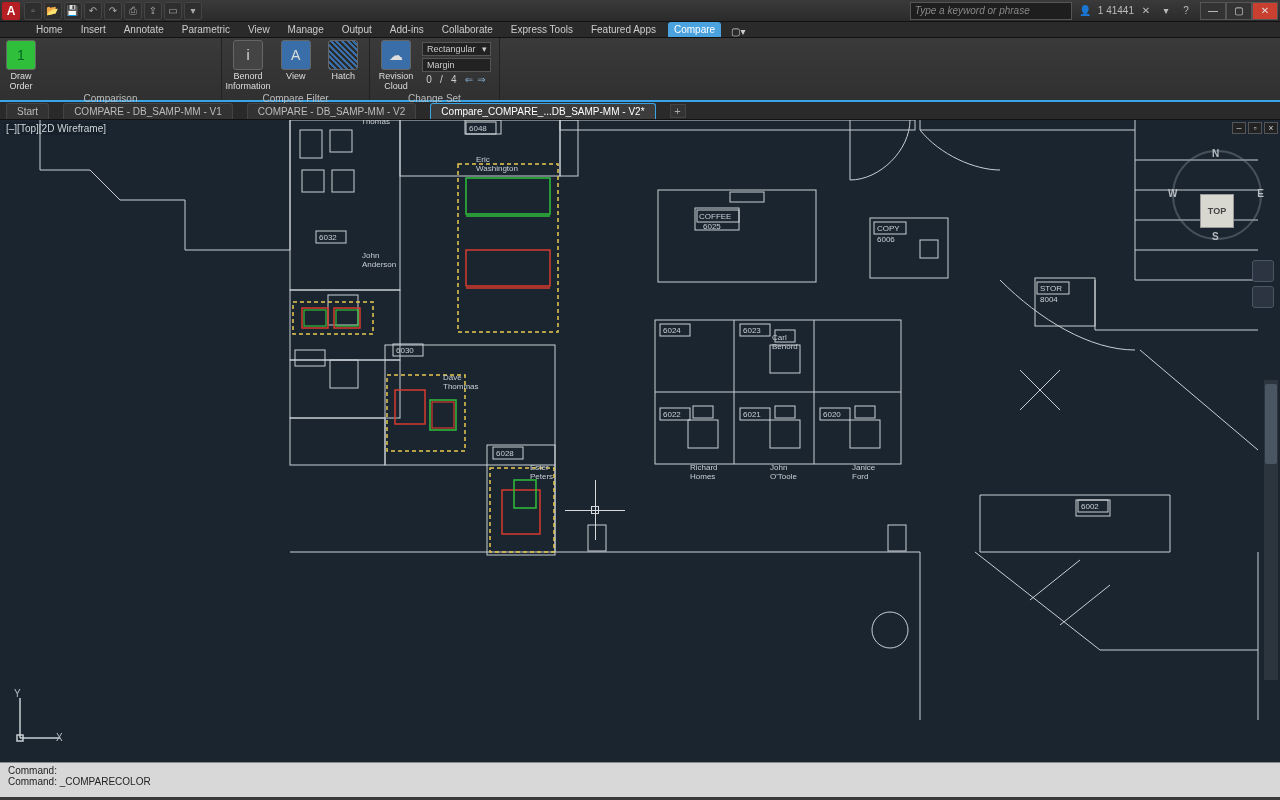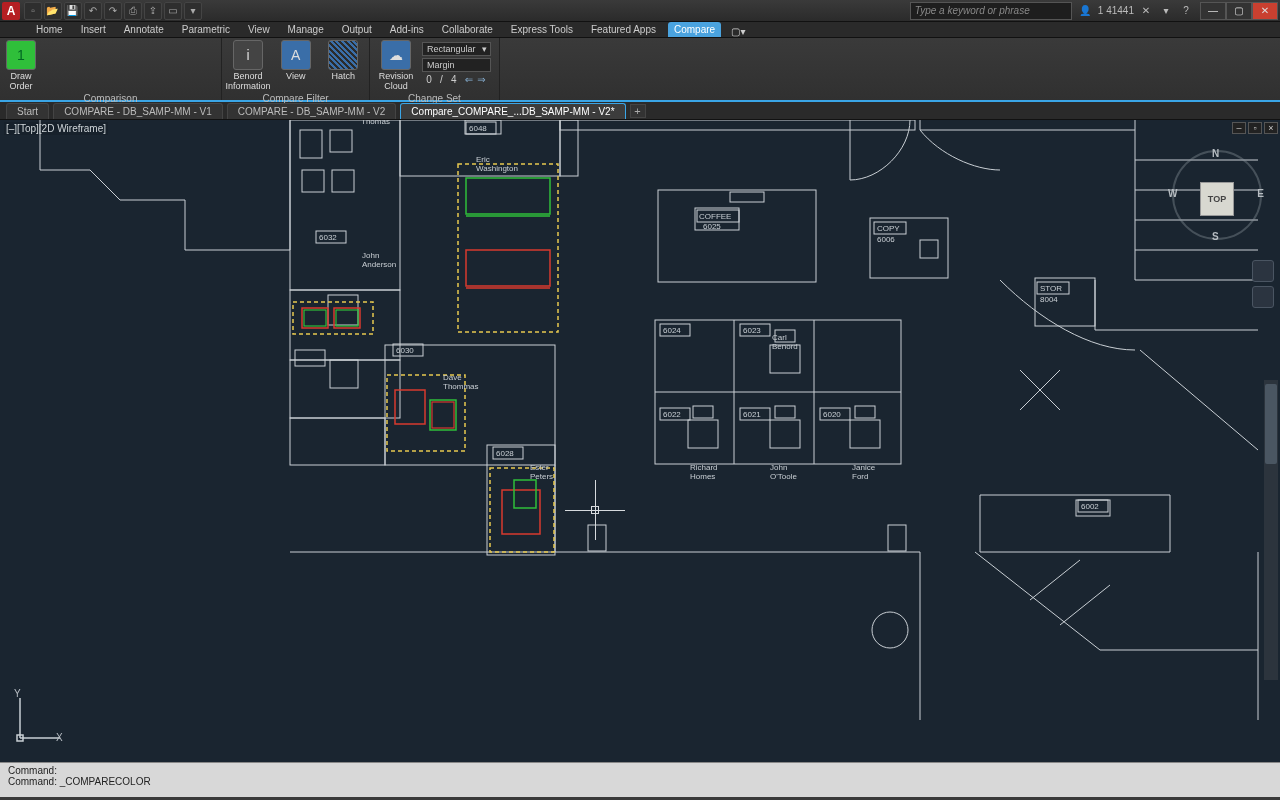--- a/index.html
+++ b/index.html
@@ -31,33 +31,33 @@
   .bigbtn .blabel { font-size:9px; color:#ddd; text-align:center; line-height:10px;}
   .cmp-row { display:flex; align-items:center; gap:4px; margin-bottom:2px;}
   .swatch { width:12px; height:12px; border:1px solid #888;}
   .cmp-label { font-size:9px; color:#ddd; white-space:nowrap;}
   .folder { width:12px; height:12px; background:#c9a74b; display:inline-block;}
   .select-sm { font-size:9px; background:#222; border:1px solid #555; color:#ccc; padding:1px 14px 1px 4px; position:relative;}
   .spin { display:flex; align-items:center; gap:4px; font-size:10px; color:#ccc;}
   .spin .num { width:14px; text-align:center;}
   .spin .arrow { color:#8ab4d8;}
   
-  .filetabs { height:18px; background:#2a2a2a; display:flex; align-items:center; gap:4px; border-bottom:1px solid #111; padding-left:6px;}
+  .filetabs { height:18px; background:#2a2a2a; display:flex; align-items:center; gap:14px; border-bottom:1px solid #111; padding-left:6px;}
   .filetabs .ftab { padding:2px 10px; border:1px solid #444; border-bottom:none; background:#333; color:#bbb; font-size:10px; border-radius:3px 3px 0 0;}
   .filetabs .ftab.active { background:#3c3c3c; color:#fff; border-color:#3aa5e6;}
   .filetabs .plus { width:16px; height:14px; border:1px solid #444; background:#333; display:flex; align-items:center; justify-content:center; color:#aaa; font-size:11px;}
   
   .canvas-wrap { position:relative; height:642px; background:#1a2530; overflow:hidden;}
   .canvas-wrap svg { position:absolute; top:0; left:0; }
   .vp-label { position:absolute; top:2px; left:4px; color:#cfd5d8; font-size:10px; background:rgba(0,0,0,0.1); padding:1px 2px;}
   .inwin-btns { position:absolute; top:2px; right:2px; display:flex; gap:2px;}
   .inwin-btns div { width:14px; height:12px; background:#222; border:1px solid #555; color:#ccc; font-size:9px; display:flex; align-items:center; justify-content:center;}
   .viewcube { position:absolute; top:30px; right:18px; width:90px; height:90px; }
   .viewcube .ring { width:90px; height:90px; border:2px solid #889099; border-radius:50%; position:absolute; opacity:.4;}
-  .viewcube .cube { position:absolute; top:32px; left:28px; width:34px; height:34px; background:#d8d8d0; border:1px solid #999; display:flex; align-items:center; justify-content:center; font-size:9px; color:#444; font-weight:bold;}
+  .viewcube .cube { position:absolute; top:44px; left:28px; width:34px; height:34px; background:#d8d8d0; border:1px solid #999; display:flex; align-items:center; justify-content:center; font-size:9px; color:#444; font-weight:bold;}
   .viewcube .dir { position:absolute; color:#b7bdc2; font-size:10px; font-weight:bold;}
   .navbar-icons { position:absolute; right:4px; top:140px; width:24px; display:flex; flex-direction:column; gap:4px;}
   .navbar-icons div { width:22px; height:22px; background:#2b3440; border:1px solid #4a5562; border-radius:3px;}
   .scroll-v { position:absolute; right:2px; top:260px; width:14px; height:300px; background:#2c343d;}
   .scroll-v .thumb { width:12px; height:80px; background:#4a5662; margin:4px auto 0; border-radius:2px;}
   .ucs { position:absolute; left:14px; bottom:70px; color:#b8bec4; font-size:10px;}
   .cross { position:absolute; left:595px; top:390px; pointer-events:none;}
   .cross:before, .cross:after { content:""; position:absolute; background:#d6dadd;}
   .cross:before { width:60px; height:1px; left:-30px; top:0;}
   .cross:after  { width:1px; height:60px; left:0; top:-30px;}

